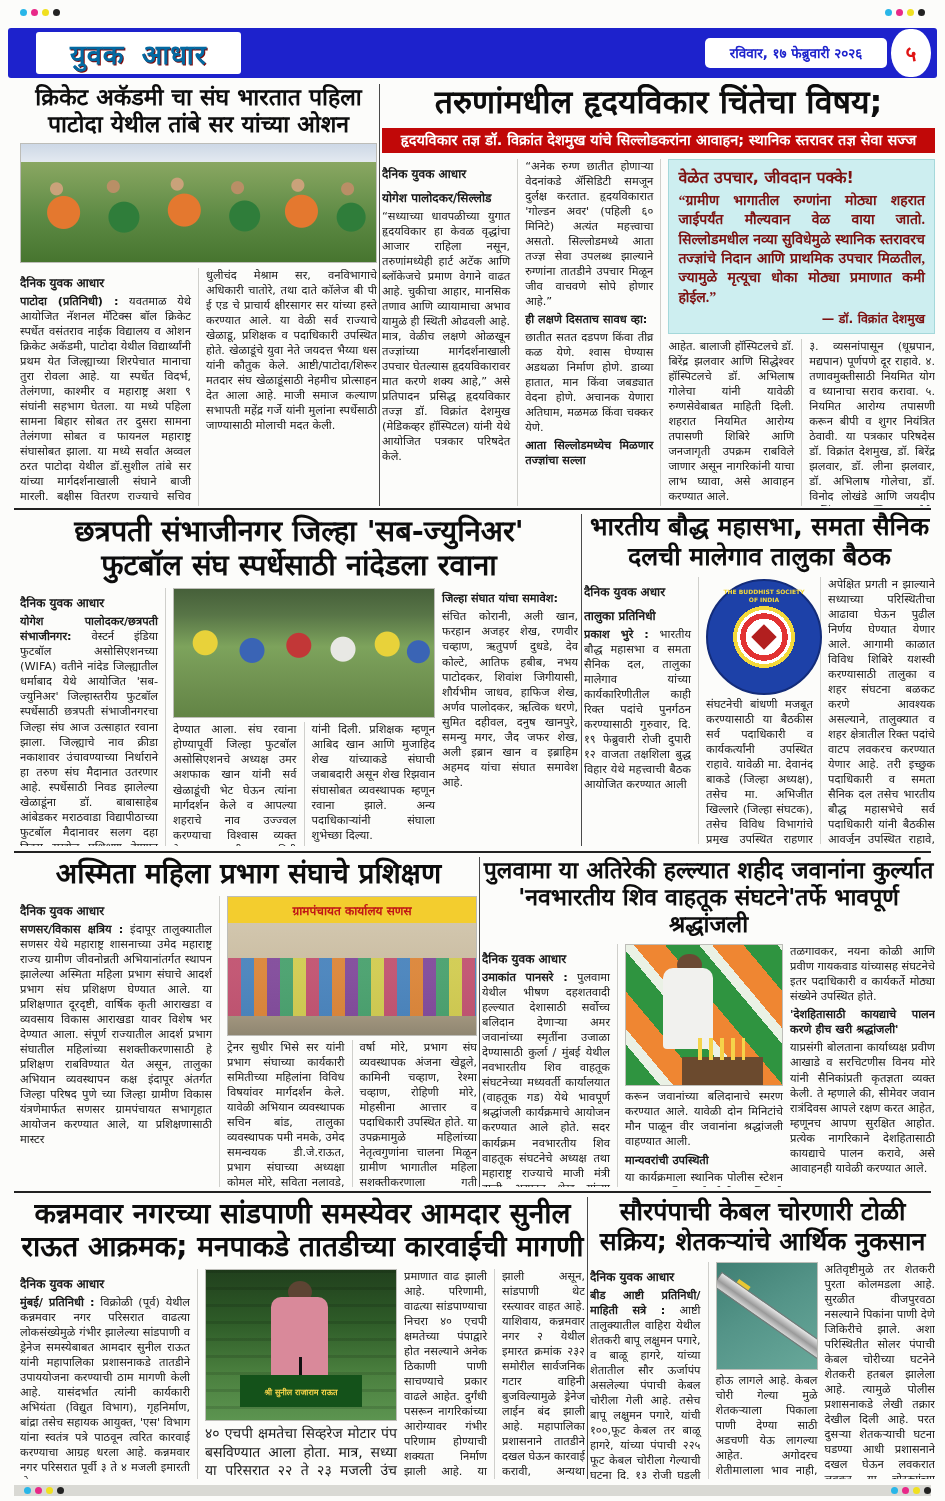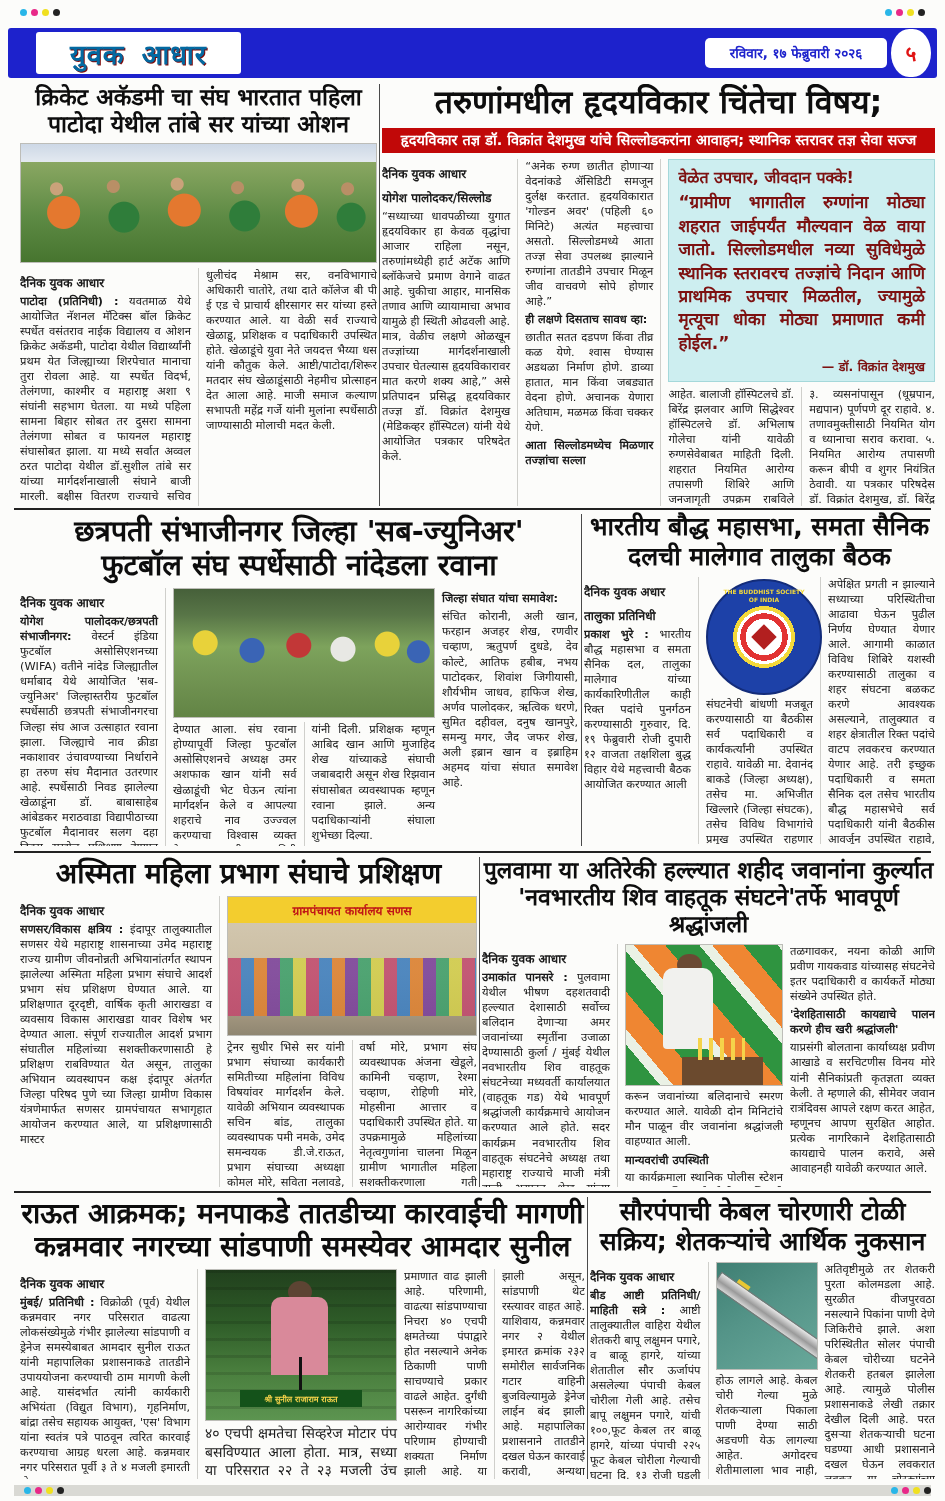--- a/index.html
+++ b/index.html
@@ -23,21 +23,21 @@
   .cols{display:flex;gap:7px;}
   .col{flex:1;font-size:11.3px;line-height:1.33;text-align:justify;min-width:0;}
   .col + .col{border-left:1px solid #cfcfcb;padding-left:7px;}
   .byline{font-weight:bold;font-size:12px;margin:8px 0 2px 0;}
   .p{margin:0 0 3px 0;}
   .subhead{font-weight:bold;margin:3px 0;}
   b{font-weight:bold;}
   
   .q-box{background:#cdeef0;border:1px solid #a5d8da;padding:6px 9px;color:#7d1111;}
   .q-title{font-weight:bold;font-size:16px;margin-bottom:3px;}
-  .q-text{font-size:17px;font-weight:bold;line-height:1.38;text-align:justify;}
+  .q-text{font-size:14px;font-weight:bold;line-height:1.38;text-align:justify;font-family:Liberation Serif, serif;}
   .q-attr{text-align:right;font-weight:bold;font-size:12.5px;margin-top:3px;}
   
   .vrule{position:absolute;width:1px;background:#4a4a4a;}
   .hrule{position:absolute;height:2px;background:#222;left:14px;width:917px;}
   .footer-bar{position:absolute;left:14px;bottom:5px;width:917px;height:11px;background:#d9d9d4;}
   .dots{position:absolute;display:flex;gap:4px;}
   .dot{width:7px;height:7px;border-radius:50%;}
   .c-cyan{background:#29b6e8}.c-mag{background:#e82988}.c-yel{background:#f0e01f}.c-blk{background:#222}
   
   .photo{position:relative;overflow:hidden;border:1px solid #bdbdb8;}
@@ -74,21 +74,21 @@
   .pul-head{position:absolute;left:33%;top:6%;width:16%;height:16%;background:#6b4a33;border-radius:50%;}
   .pul-table{position:absolute;left:36%;bottom:0;width:52%;height:20%;background:#6b4a2e;}
   .pul-candles{position:absolute;left:46%;bottom:18%;width:30%;height:16%;
     background:repeating-linear-gradient(90deg,#f5d34a 0 4px,transparent 4px 11px);}
   .ph-assembly{height:150px;background:
     repeating-linear-gradient(180deg,rgba(0,0,0,.12) 0 3px,transparent 3px 17px),
     linear-gradient(180deg,#21401d 0%,#2e5c28 35%,#4a7f3e 68%,#5c9450 100%);}
   .asm-man{position:absolute;left:34%;top:18%;width:30%;height:52%;background:#d9899a;border-radius:10px 10px 0 0;}
   .asm-head{position:absolute;left:43%;top:7%;width:13%;height:15%;background:#5d4433;border-radius:50%;}
   .asm-mic{position:absolute;left:49%;top:58%;width:3px;height:26%;background:#111;}
-  .asm-plate{position:absolute;left:18%;bottom:13px;width:64%;height:17px;background:#14521a;
+  .asm-plate{position:absolute;left:18%;bottom:13px;width:64%;height:32px;background:#14521a;
     display:flex;align-items:center;justify-content:center;font-size:8px;font-weight:bold;color:#f5d34a;}
   .ph-solar{height:106px;background:linear-gradient(150deg,#3f7f73 0%,#549488 45%,#68a89a 100%);}
   .sol-pipe{position:absolute;left:-12%;top:42%;width:130%;height:15px;
     background:linear-gradient(180deg,#e8e8e8,#9a9a9a 55%,#d8d8d8);border:1px solid #777;transform:rotate(35deg);}
   .sol-rope{position:absolute;left:18%;top:18%;width:14px;height:10px;background:#e8c832;transform:rotate(35deg);}
   .bud-logo{width:112px;height:112px;margin:2px auto;border-radius:50%;position:relative;border:2px solid #132c7a;
     background:radial-gradient(circle,#fff 0 23%,#e23333 23% 30%,#fff 30% 34%,#f3d93a 34% 39%,#1d41a8 39% 100%);}
   .bud-logo-text{position:absolute;left:10%;top:7px;width:80%;text-align:center;font-size:6px;color:#f3d93a;font-weight:bold;}
   .bud-center{position:absolute;left:42%;top:42%;width:16%;height:16%;background:#b21f1f;transform:rotate(45deg);}
 </style>
@@ -283,22 +283,22 @@
         <p class="p">याप्रसंगी बोलताना कार्याध्यक्ष प्रवीण आखाडे व सरचिटणीस विनय मोरे यांनी सैनिकांप्रती कृतज्ञता व्यक्त केली. ते म्हणाले की, सीमेवर जवान रात्रंदिवस आपले रक्षण करत आहेत, म्हणूनच आपण सुरक्षित आहोत. प्रत्येक नागरिकाने देशहितासाठी कायद्याचे पालन करावे, असे आवाहनही यावेळी करण्यात आले.</p>
       </div>
     </div>
   </div>
 
   <div class="vrule" style="left:479px;top:857px;height:330px;"></div>
   <div class="hrule" style="top:1191px;"></div>
 
   <div class="art" style="left:20px;top:1197px;width:565px;height:282px;">
     <div class="hl" style="font-size:28px;">
+      <div>कन्नमवार नगरच्या सांडपाणी समस्येवर आमदार सुनील</div>
       <div>राऊत आक्रमक; मनपाकडे तातडीच्या कारवाईची मागणी</div>
-      <div>कन्नमवार नगरच्या सांडपाणी समस्येवर आमदार सुनील</div>
     </div>
     <div class="cols" style="margin-top:6px;">
       <div class="col" style="flex:0 0 170px;">
         <div class="byline">दैनिक युवक आधार</div>
         <p class="p"><b>मुंबई/ प्रतिनिधी :</b> <span>विक्रोळी (पूर्व) येथील कन्नमवार नगर परिसरात वाढत्या लोकसंख्येमुळे गंभीर झालेल्या सांडपाणी व ड्रेनेज समस्येबाबत आमदार सुनील राऊत यांनी महापालिका प्रशासनाकडे तातडीने उपाययोजना करण्याची ठाम मागणी केली आहे. यासंदर्भात त्यांनी कार्यकारी अभियंता (विद्युत विभाग), गृहनिर्माण, बांद्रा तसेच सहायक आयुक्त, 'एस' विभाग यांना स्वतंत्र पत्रे पाठवून त्वरित कारवाई करण्याचा आग्रह धरला आहे. कन्नमवार नगर परिसरात पूर्वी ३ ते ४ मजली इमारती होत्या. त्या काळात</span></p>
       </div>
       <div style="flex:0 0 192px;min-width:0;border-left:1px solid #cfcfcb;padding-left:7px;">
         <div class="photo ph-assembly">
           <div class="asm-head"></div>
           <div class="asm-man"></div>

